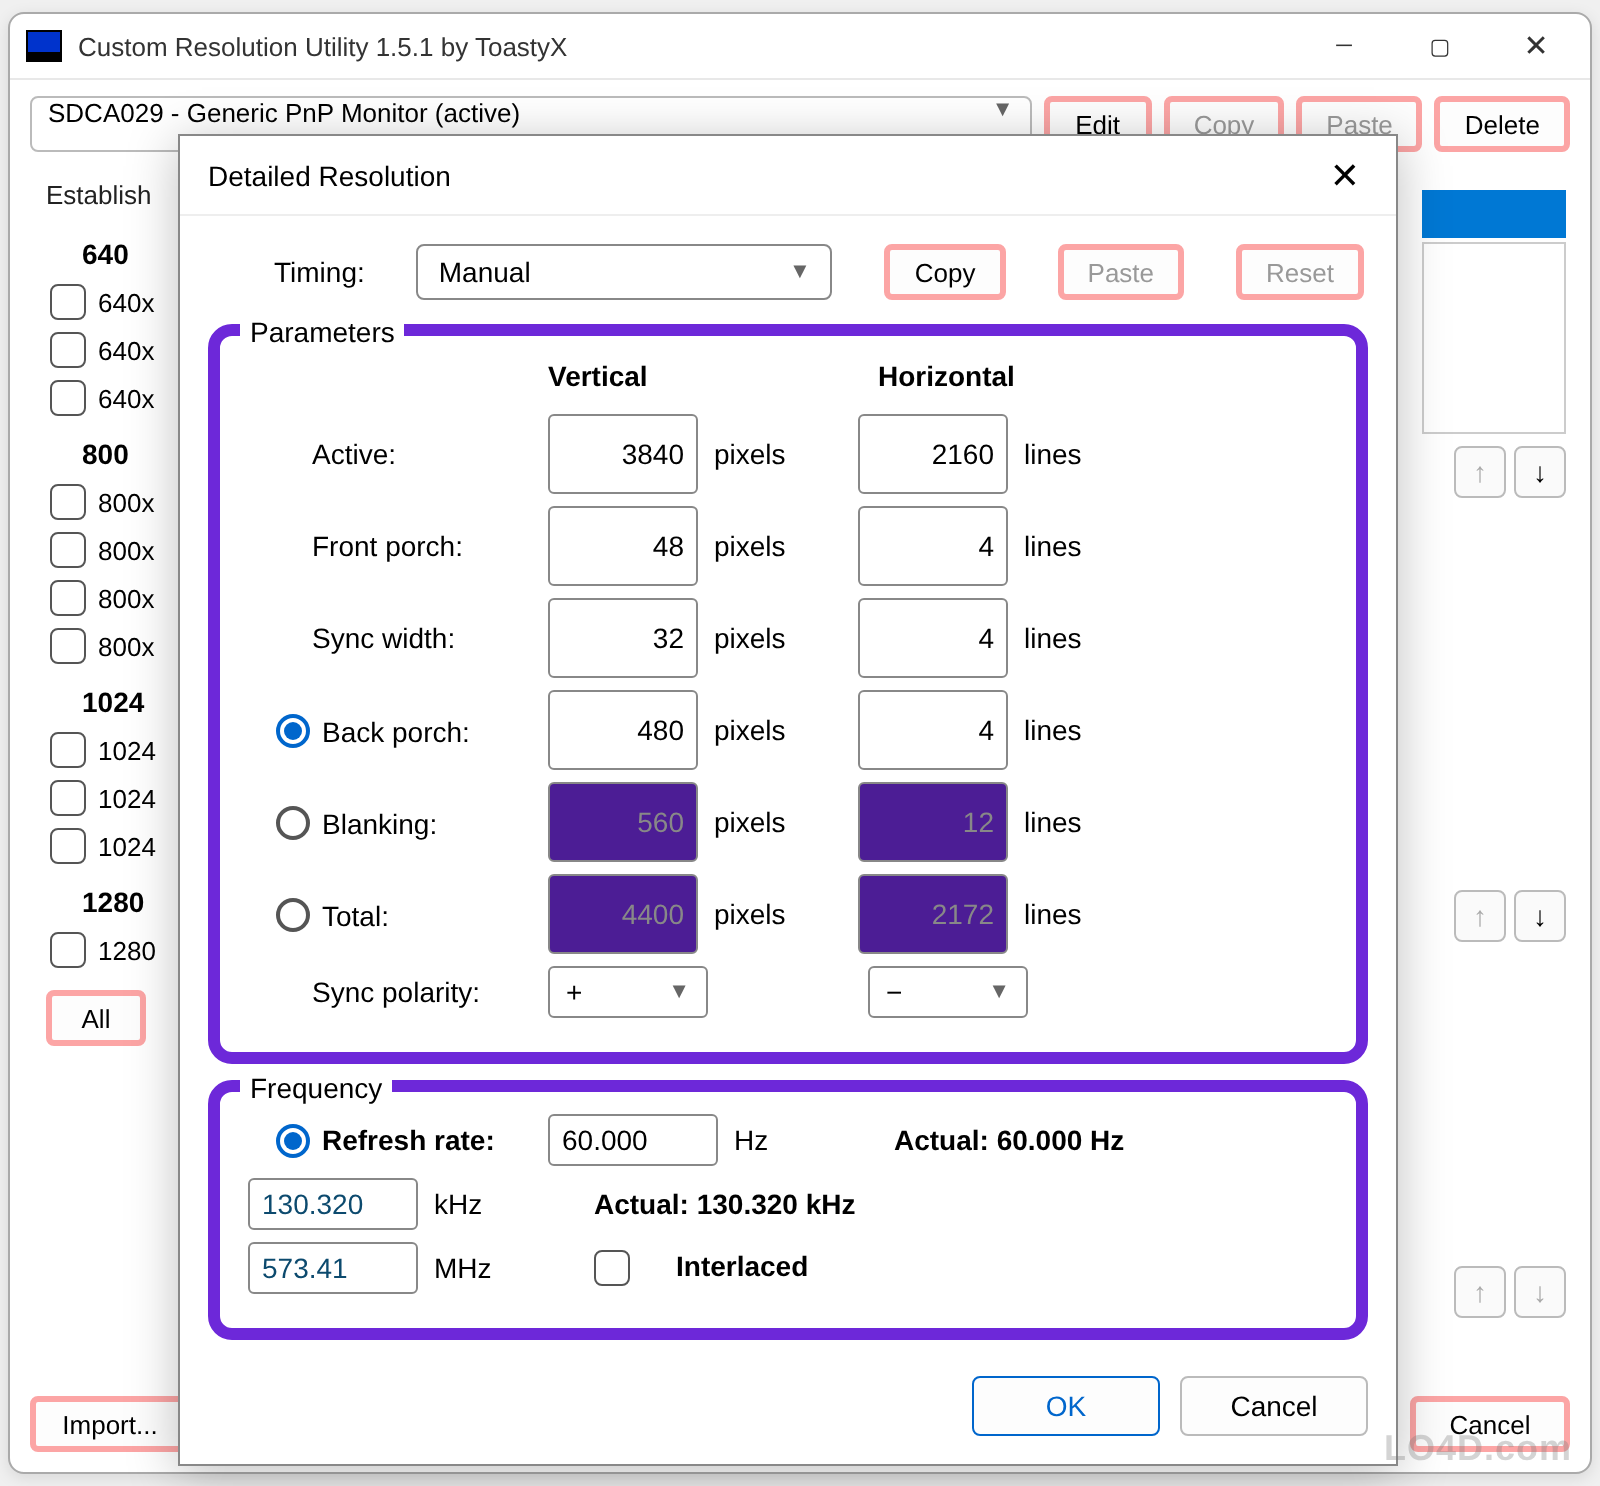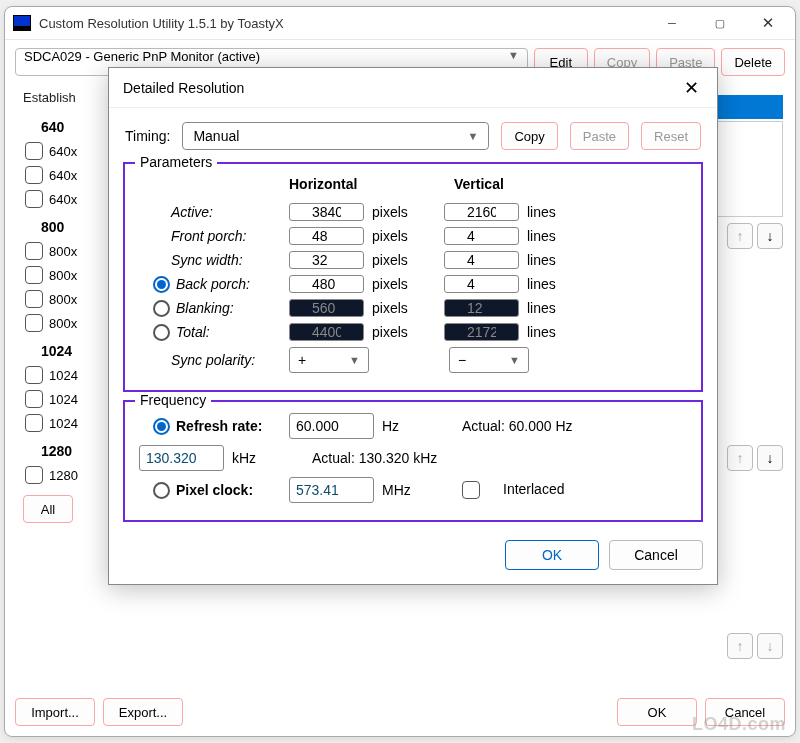--- a/index.html
+++ b/index.html
@@ -10,21 +10,21 @@
   .app-icon { width: 18px; height: 16px; background: #0033cc; border: 1px solid #000; margin-right: 8px; position: relative; }
   .app-icon::before { content:''; position:absolute; bottom:0; left:0; right:0; height:4px; background:#000; }
   .title { font-size: 13px; color: #333; flex: 1; }
   .winbtns { display: flex; gap: 2px; }
   .winbtn { width: 46px; height: 30px; display:flex; align-items:center; justify-content:center; color:#333; font-size: 11px; }
   .winbtn.close { font-size: 15px; }
 
   .main-content { padding: 8px 10px; }
   .top-row { display: flex; gap: 6px; align-items: center; margin-bottom: 8px; }
   .monitor-select { flex:1; height: 28px; border:1px solid #bbb; border-radius:4px; padding: 0 8px; background: #fff; font-size: 13px; display:flex; justify-content:space-between; }
-  .btn { height: 28px; padding: 0 12px; border:1px solid #fca5a5; border-radius:4px; background:#fdfdfd; font-size: 13px; display:inline-flex; align-items:center; justify-content:center; min-width: 54px; }
+  .btn { height: 28px; padding: 0 12px; border:3px solid #fca5a5; border-radius:4px; background:#fdfdfd; font-size: 13px; display:inline-flex; align-items:center; justify-content:center; min-width: 54px; }
   .btn.disabled { color: #999; }
   
   .list-area { padding: 4px 8px; }
   .group-title { font-size: 13px; color: #222; padding: 2px 0 6px 0; }
   .bold-header { font-weight: bold; font-size: 14px; padding: 8px 0 4px 18px; }
   .check-row { display:flex; align-items:center; gap: 6px; padding: 3px 0 3px 2px; font-size: 13px; }
   .chk { width: 18px; height: 18px; border:1.5px solid #555; border-radius: 4px; background:#fff; }
   
   .side-panel { position: absolute; right: 12px; top: 88px; width: 72px; }
   .blue-strip { height: 24px; background: #0078d4; margin-bottom: 2px; }
@@ -32,51 +32,51 @@
   .arrow-btns { display:flex; gap: 4px; margin-top: 6px; justify-content:flex-end; }
   .arrow-btn { width: 26px; height: 26px; border:1px solid #bbb; border-radius:4px; background:#fafafa; display:flex; align-items:center; justify-content:center; font-size:14px; }
   .arrow-btn.disabled { color:#aaa; }
 
   .bottom-row { position: absolute; bottom: 10px; left: 10px; right: 10px; display:flex; gap: 8px; align-items:center;margin-top:23px; }
   .bottom-row .spacer { flex:1; }
   .btn.wide { min-width: 80px; }
   .all-btn { min-width: 50px; }
 
   
-  .dialog { position: absolute; top: 67px; left: 108px; width: 610px; background: #fff; border: 1px solid #888; box-shadow: 0 4px 24px rgba(0,0,0,0.25); }
+  .dialog { position: absolute; top: 67px; left: 89px; width: 610px; background: #fff; border: 1px solid #888; box-shadow: 0 4px 24px rgba(0,0,0,0.25); }
   .dlg-title { height: 40px; display:flex; align-items:center; padding: 0 10px 0 14px; font-size: 14px; border-bottom: 1px solid #eee; }
   .dlg-title .t { flex:1; }
   .dlg-close { font-size: 18px; padding: 2px 8px; }
   .dlg-body { padding: 10px 14px 14px 14px; font-size: 14px; }
   
-  .timing-row { display:flex; gap:12px; align-items:center; padding: 4px 2px 12px 2px; }
+  .timing-row { display:flex; gap:26px; align-items:center; padding: 4px 2px 12px 2px; margin-left: 31px; }
   .timing-select { flex:1; height: 28px; border:1px solid #888; border-radius:4px; padding: 0 10px; background:#fff; display:flex; align-items:center; justify-content:space-between; font-size:14px; }
   
-  .fieldset { border:2px solid #6d28d9; border-radius:0; padding: 8px 14px 14px 14px; margin-bottom: 8px; position:relative; }
+  .fieldset { border:6px solid #6d28d9; border-radius:12px; padding: 8px 14px 14px 14px; margin-bottom: 8px; position:relative; }
   .fieldset-label { position:absolute; top:-10px; left:10px; background:#fff; padding: 0 5px; font-size: 14px; }
   
   .col-headers { display:flex; padding: 4px 0 8px 0; }
   .col-headers .lbl { width: 150px; }
   .col-headers .hcol { width: 165px; font-weight:bold; text-align:left; }
   
   .param-row { display:flex; align-items:center; padding: 3px 0; gap:0; }
-  .param-row .rlabel { width: 150px; display:flex; align-items:flex-start; gap:6px; padding-left: 14px; font-style: italic; }
+  .param-row .rlabel { width: 150px; display:flex; align-items:flex-end; gap:6px; padding-left: 14px; }
   .radio { width: 17px; height: 17px; border: 2px solid #555; border-radius: 50%; display:inline-flex; align-items:center; justify-content:center; flex-shrink:0; }
   .radio.checked { border-color: #0066cc; }
   .radio.checked::after { content:''; width: 9px; height:9px; border-radius:50%; background:#0066cc; }
-  .input { width: 75px; height: 18px; border:1px solid #888; border-radius:3px; padding: 0 22px; font-size:14px; background:#fff; }
-  .input.ro { color:#888; background: #0f172a; }
+  .input { width: 75px; height: 40px; border:1px solid #888; border-radius:3px; padding: 0 6px; font-size:14px; background:#fff;text-align:right; }
+  .input.ro { color:#888; background: #4c1d95; }
   .unit { width: 80px; padding-left: 8px; }
   
   .pol-select { width: 80px; height: 26px; border:1px solid #888; border-radius:3px; display:flex; align-items:center; justify-content:space-between; padding: 0 8px; }
   
   .freq-row { display:flex; align-items:center; padding: 3px 0; }
   .freq-row .rlabel { width: 150px; display:flex; align-items:center; gap:6px; padding-left: 14px; font-weight: bold; }
   .freq-row .funit { width: 60px; padding-left: 8px; }
-  .freq-row .actual { padding-left: 28px; }
+  .freq-row .actual { padding-left: 28px; font-weight: bold; }
   .freq-input { width: 85px; height: 26px; border:1px solid #888; border-radius:3px; padding:0 6px; font-size:14px; }
   .freq-input.ro { color:#0c4a6e; }
   
   .dlg-buttons { display:flex; gap: 10px; justify-content:flex-end; padding-top: 10px; }
   .dlg-btn { height: 30px; min-width: 94px; border:1px solid #bbb; border-radius:4px; background:#fdfdfd; font-size:14px; display:flex; align-items:center; justify-content:center; }
   .dlg-btn.primary { border-color: #0066cc; color:#0066cc; }
   
   .watermark { position:absolute; bottom: 8px; right: 14px; font-size: 18px; font-weight:bold; color: rgba(120,120,120,0.32); letter-spacing:0.5px; }
   .chev { font-size:11px; color:#666; }
 </style>
@@ -206,22 +206,22 @@
       </div>
       <div class="btn">Copy</div>
       <div class="btn disabled">Paste</div>
       <div class="btn disabled">Reset</div>
     </div>
 
     <div class="fieldset">
       <div class="fieldset-label">Parameters</div>
       <div class="col-headers">
         <div class="lbl"></div>
+        <div class="hcol">Vertical</div>
         <div class="hcol">Horizontal</div>
-        <div class="hcol">Vertical</div>
       </div>
 
       <div class="param-row">
         <div class="rlabel" style="padding-left:32px;">
             <span>Active:</span>
           </div>
         <input class="input" value="3840" style="">
         <div class="unit">pixels</div>
         <input class="input" value="2160" style="">
         <div class="unit">lines</div>
@@ -300,24 +300,20 @@
         <input class="freq-input" value="60.000" style="">
         <div class="funit">Hz</div>
         <div class="actual">Actual: 60.000 Hz</div>
       </div>
       <div class="freq-row">
         <input class="freq-input ro" value="130.320" style="">
         <div class="funit">kHz</div>
         <div class="actual">Actual: 130.320 kHz</div>
       </div>
       <div class="freq-row">
-        <div class="rlabel">
-            <span class="radio"></span>
-            <span>Pixel clock:</span>
-          </div>
         <input class="freq-input ro" value="573.41" style="">
         <div class="funit">MHz</div>
         <div class="actual" style="display:flex;align-items:flex-start;gap:23px;">
           <div class="chk"></div>
           <span>Interlaced</span>
         </div>
       </div>
     </div>
 
     <div class="dlg-buttons">

